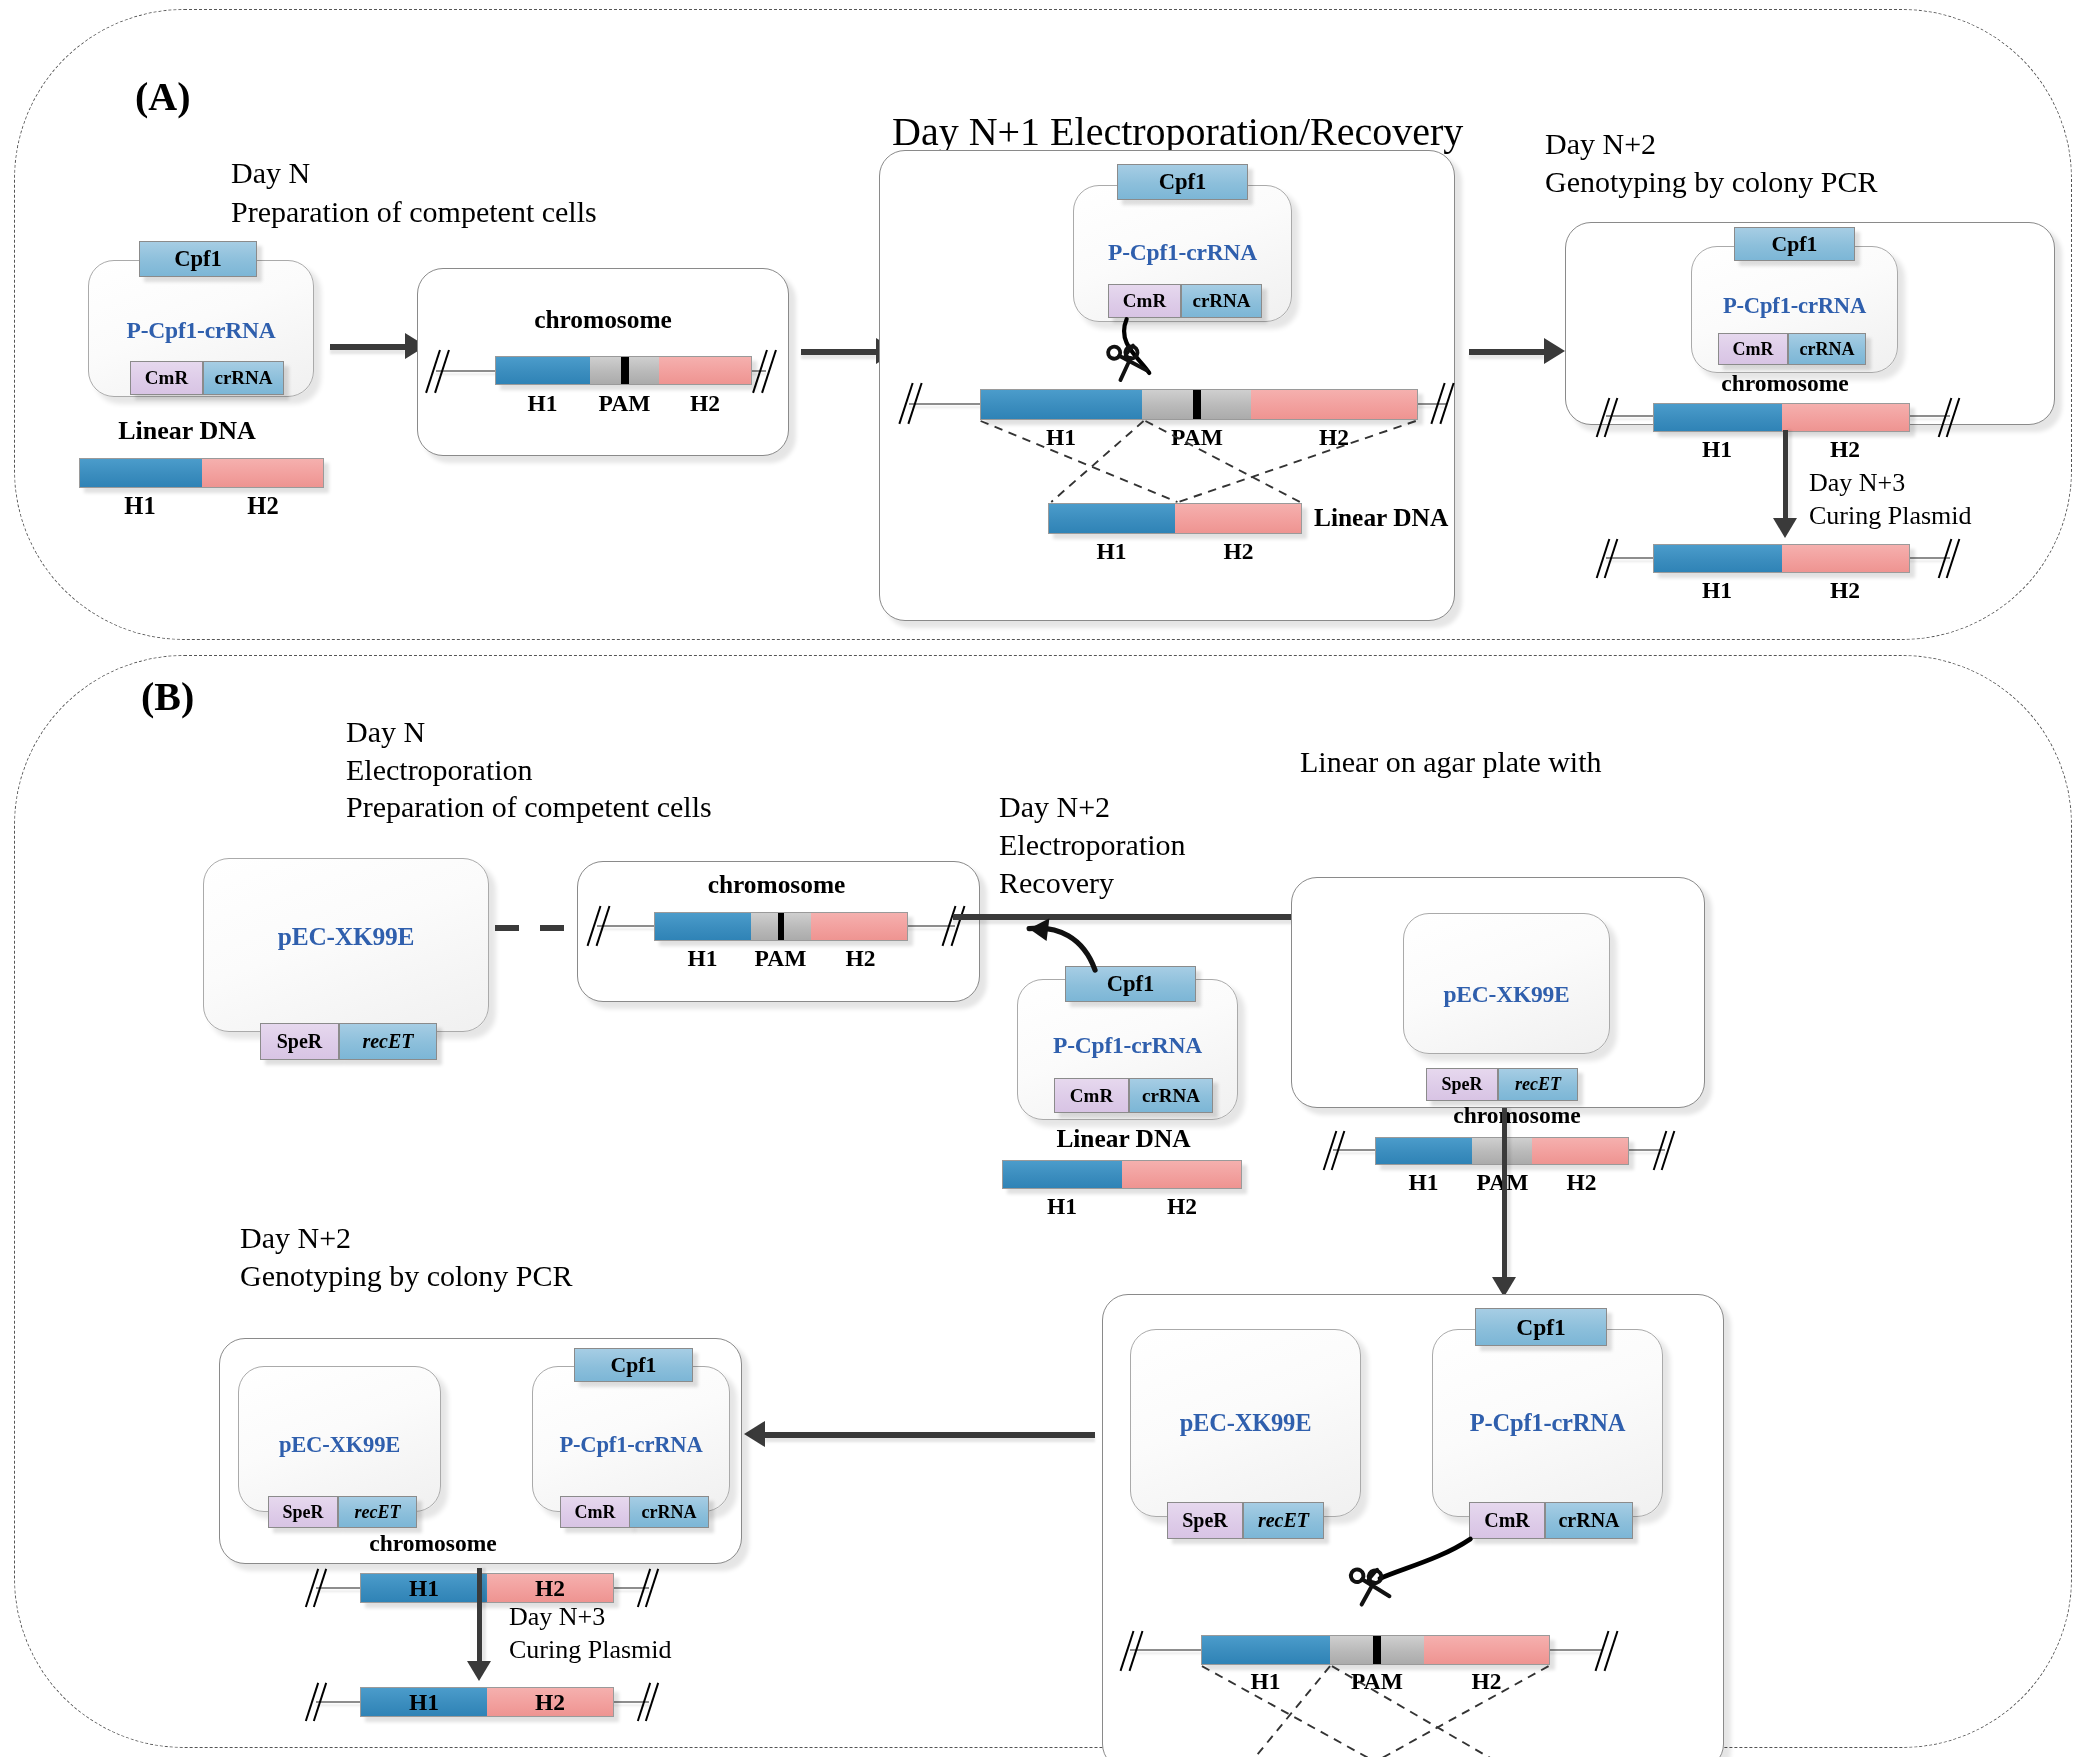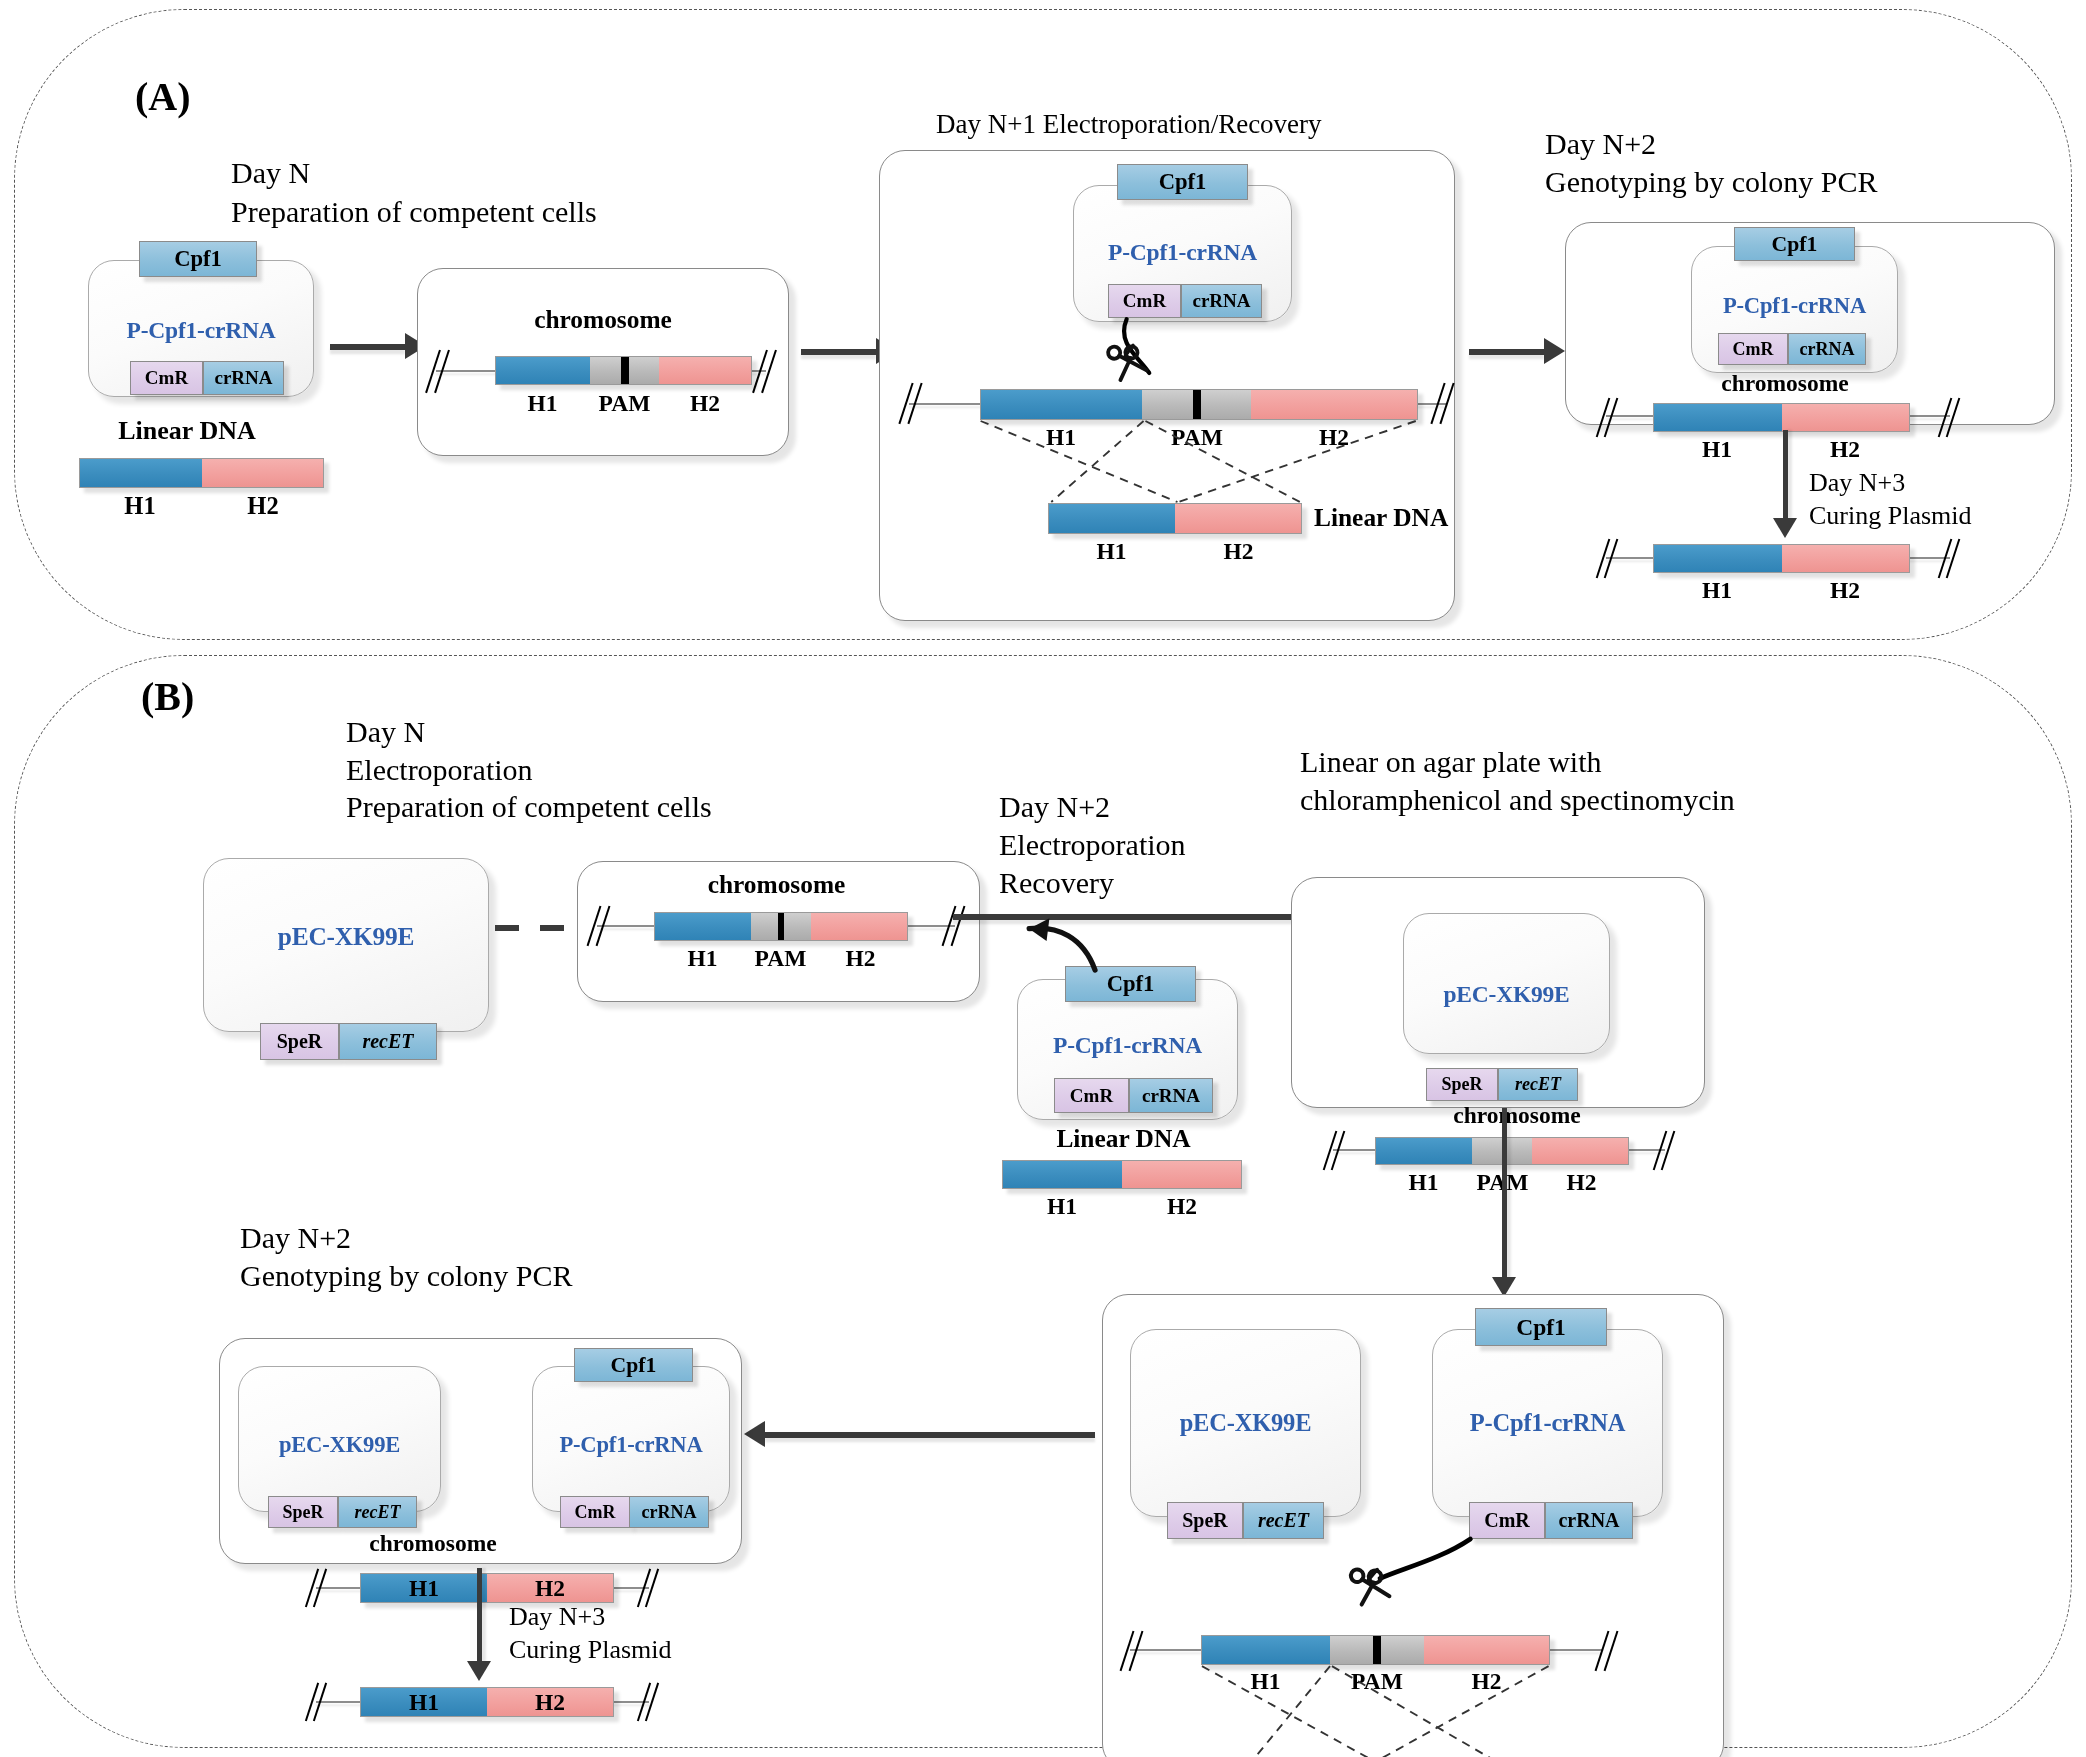--- a/index.html
+++ b/index.html
@@ -118,21 +118,21 @@
       <span class="pamtick"></span>
     </div>
     <div class="seg seg-h2" style="width:36%;"></div>
   </div>
   <div class="lbl" style="left:495px;top:390px;width:95px;font-size:23.5px;">H1</div>
   <div class="lbl" style="left:590px;top:390px;width:69px;font-size:23.5px;">PAM</div>
   <div class="lbl" style="left:659px;top:390px;width:92px;font-size:23.5px;">H2</div>
 
   <div class="arrowh" style="left:801px;top:349px;width:75px;"></div>
 
-  <div class="txt" style="left:936px;top:108px;font-size:27px;">Day N+1 Electroporation/Recovery</div>
+  <div class="txt" style="left:892px;top:108px;font-size:40px;">Day N+1 Electroporation/Recovery</div>
 
   <div class="cellbox" style="left:879px;top:150px;width:576px;height:471px;"></div>
 
   <div class="plasmid" style="left:1073px;top:185px;width:219px;height:137px;"></div>
   <div class="gbox g-blue" style="left:1117px;top:164px;width:131px;height:36px;font-size:22.6px;">Cpf1</div>
   <div class="pname" style="left:1073px;top:239px;width:219px;font-size:23.5px;">P-Cpf1-crRNA</div>
   <div class="gbox g-purple" style="left:1108px;top:284px;width:73px;height:34px;font-size:19px;">CmR</div>
   <div class="gbox g-blue" style="left:1181px;top:284px;width:81px;height:34px;font-size:19px;">crRNA</div>
 
   <div class="chline" style="left:909px;top:403px;width:85px;"></div>
@@ -272,21 +272,20 @@
 
   <div class="lbl" style="left:1013px;top:1124px;width:221px;font-size:25.4px;">Linear DNA</div>
   <div class="bar" style="left:1002px;top:1160px;width:240px;height:29px;">
     <div class="seg seg-h1" style="width:50%;"></div>
     <div class="seg seg-h2" style="width:50%;"></div>
   </div>
   <div class="lbl" style="left:1002px;top:1193px;width:120px;font-size:23.5px;">H1</div>
   <div class="lbl" style="left:1122px;top:1193px;width:120px;font-size:23.5px;">H2</div>
 
   <div class="txt" style="left:1300px;top:744px;font-size:30px;">Linear on agar plate with</div>
-  <div class="txt" style="left:1300px;top:782px;font-size:30px;">chloramphenicol and spectinomycin</div>
 
   <div class="cellbox" style="left:1291px;top:877px;width:414px;height:231px;"></div>
 
   <div class="plasmid" style="left:1403px;top:913px;width:207px;height:141px;"></div>
   <div class="pname" style="left:1403px;top:981px;width:207px;font-size:23.5px;">pEC-XK99E</div>
   <div class="gbox g-purple" style="left:1426px;top:1068px;width:72px;height:33px;font-size:18px;">SpeR</div>
   <div class="gbox g-blue" style="left:1498px;top:1068px;width:80px;height:33px;font-size:18px;">
     <i style="font-style:italic;font-weight:bold;">recET</i>
   </div>
 

